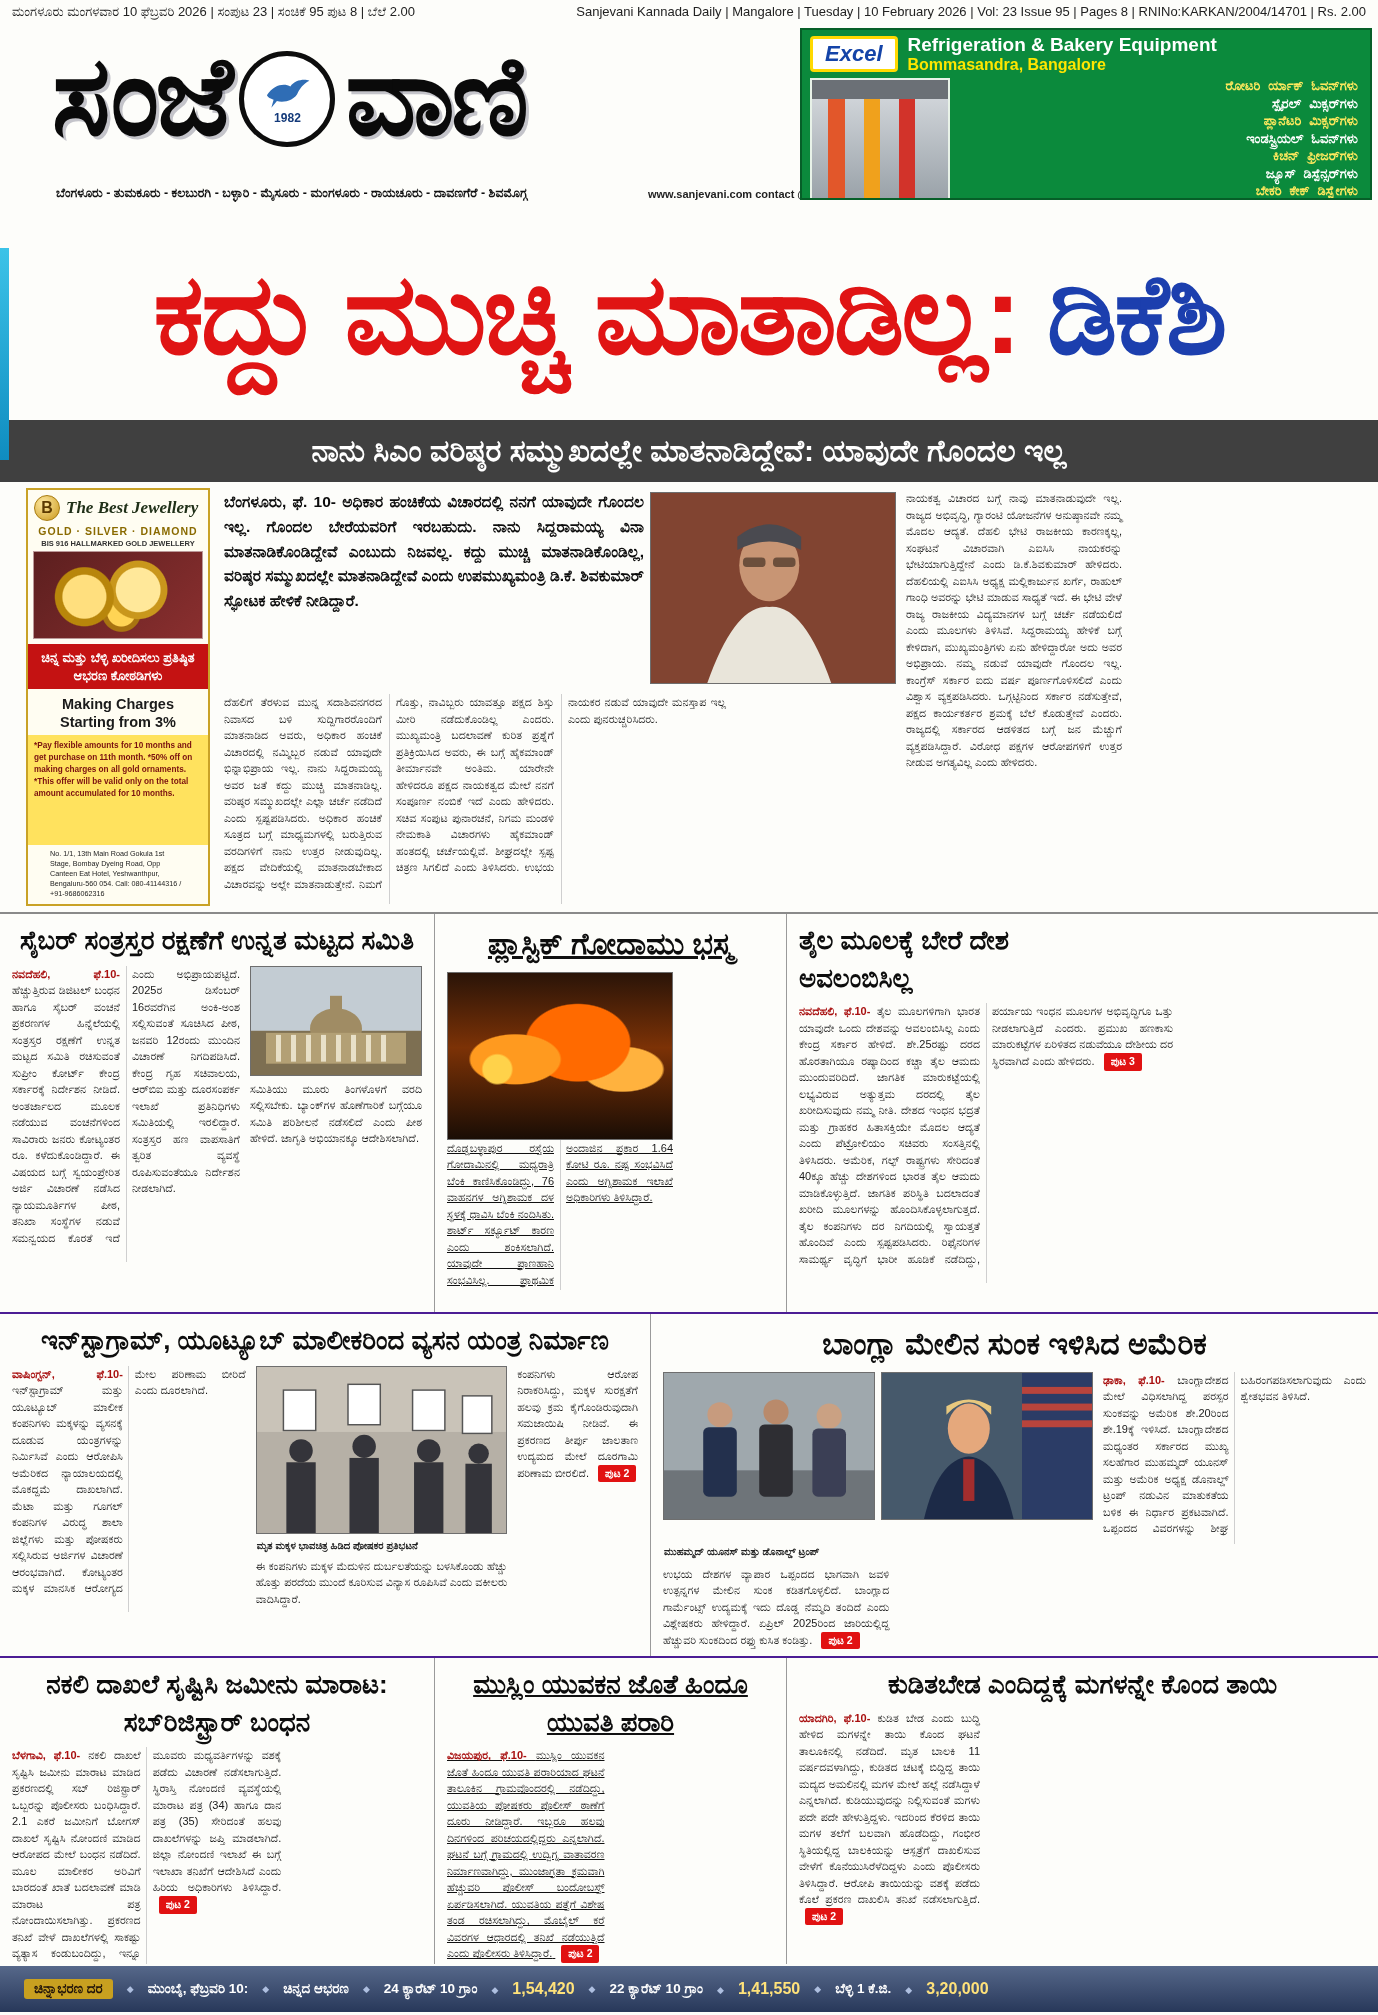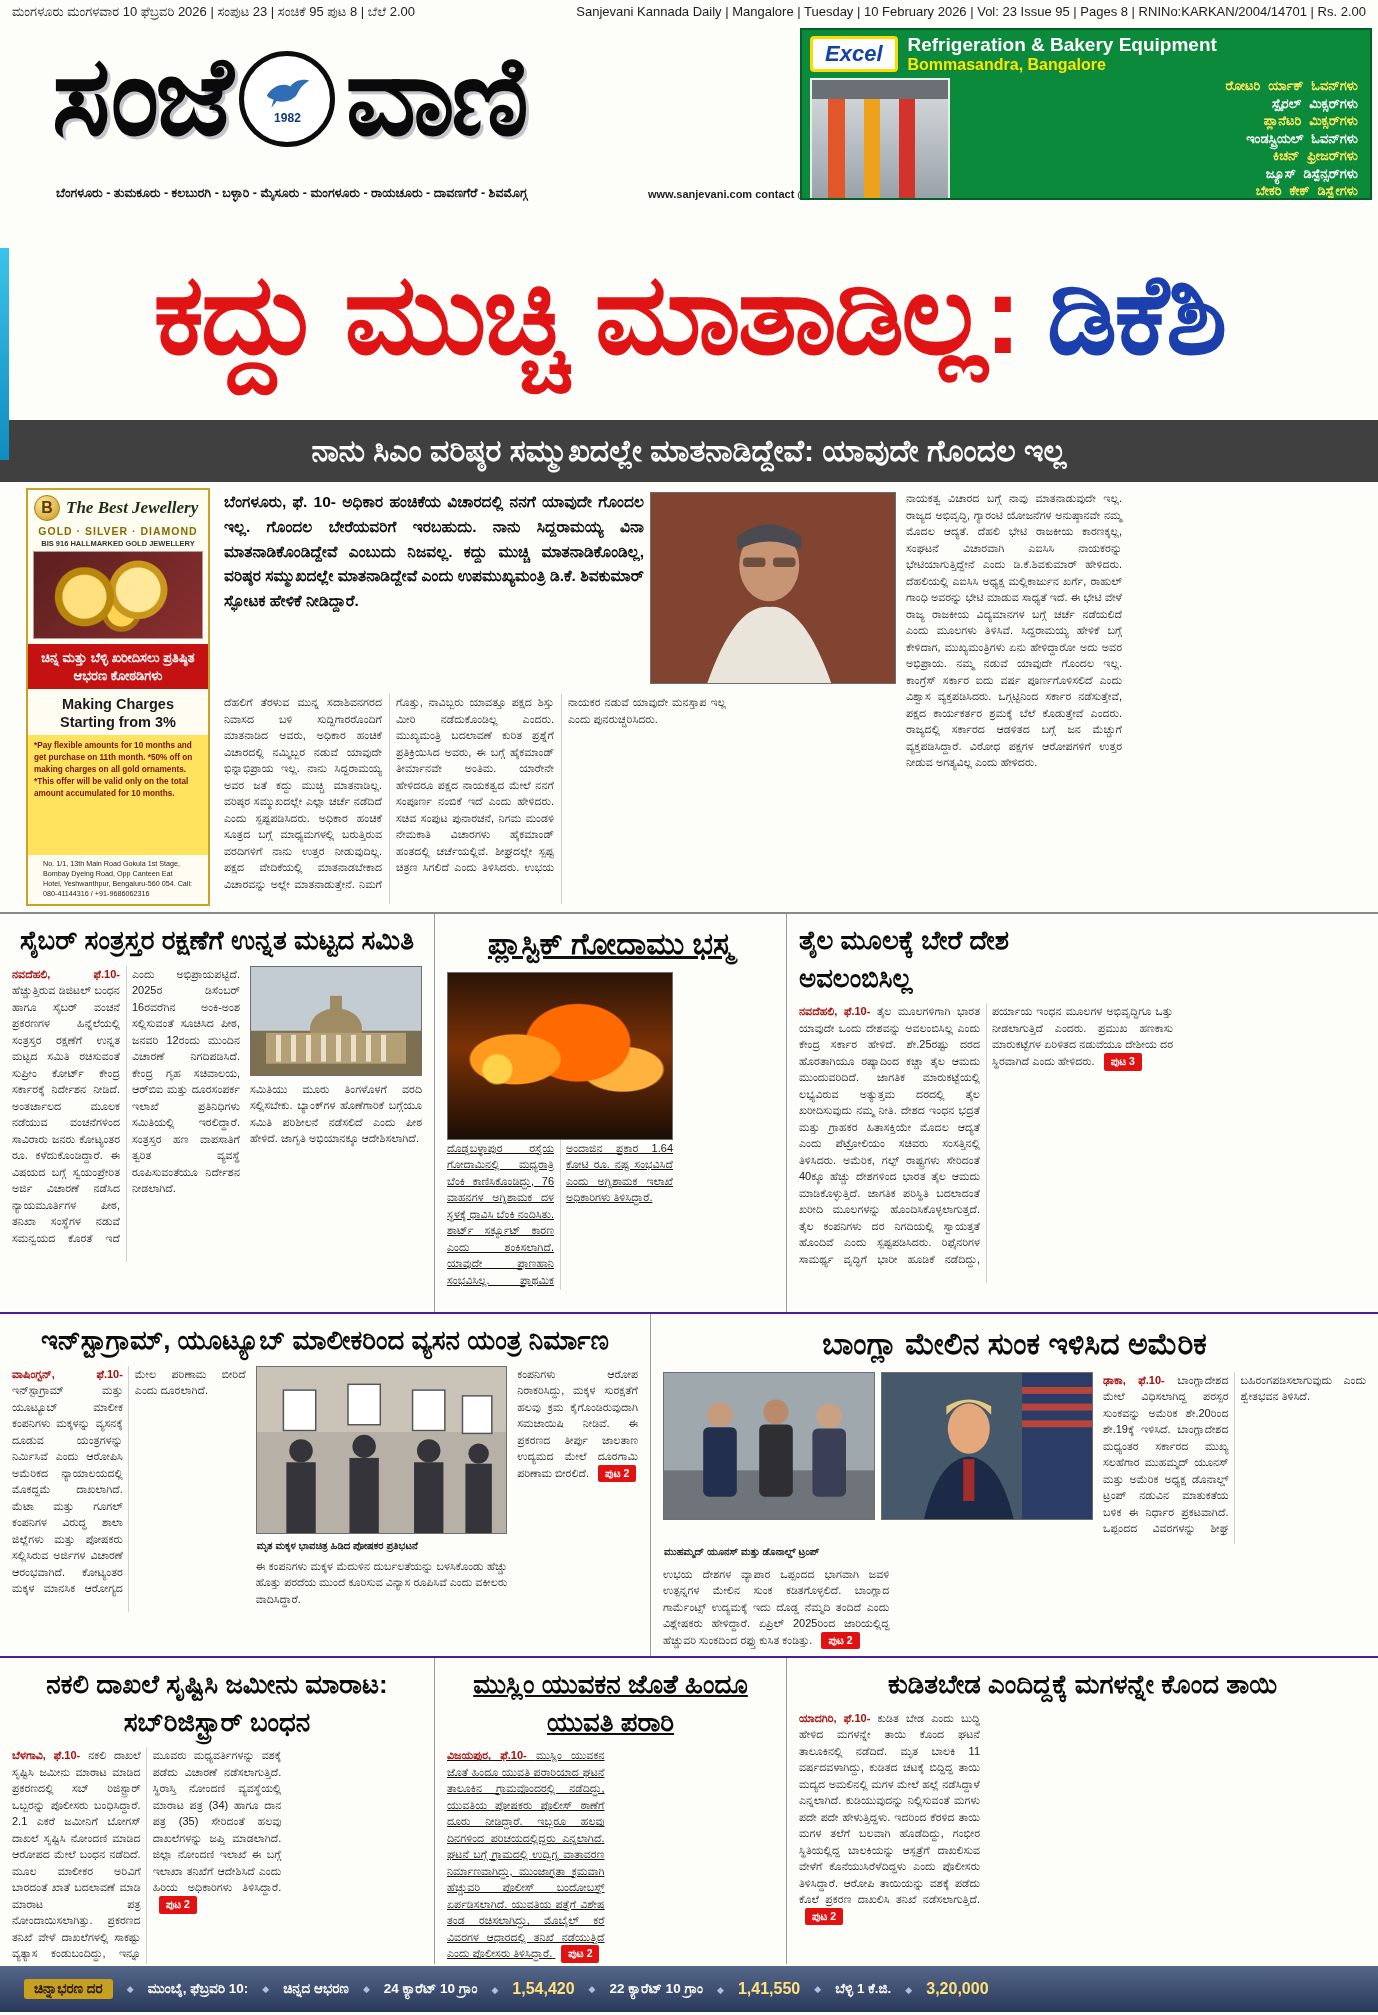--- a/index.html
+++ b/index.html
@@ -64,21 +64,21 @@
   .jew-gsd { font-size:10.5px; font-weight:800; color:#8a6a00; letter-spacing:1px; padding:2px 0; }
   .jew-hall { font-size:7.5px; font-weight:700; color:#333; padding-bottom:3px; }
   .jew-img { height:88px; margin:0 5px; border:1px solid #b99; background:
       radial-gradient(circle at 30% 52%, #ffdf7e 0 17%, #b8860b 18% 23%, rgba(0,0,0,0) 24%),
       radial-gradient(circle at 62% 44%, #ffe89a 0 19%, #c9971c 20% 25%, rgba(0,0,0,0) 26%),
       radial-gradient(circle at 52% 70%, #ffd454 0 13%, #a87410 14% 18%, rgba(0,0,0,0) 19%),
       linear-gradient(135deg,#5c1f1f,#8a2f2f); }
   .jew-red { background:#c41212; color:#fff; font-weight:800; font-size:13px; line-height:1.35; padding:5px 6px; margin-top:5px; }
   .jew-offer { font-size:14.5px; font-weight:800; color:#1b1b1b; padding:6px 6px 4px; line-height:1.25; }
   .jew-bullets { background:#ffe25e; color:#7a1010; font-size:8.2px; font-weight:700; text-align:left; padding:5px 6px; line-height:1.45; flex:1; }
-  .jew-addr { font-size:7.2px; color:#222; padding:4px 15px 5px; line-height:1.4; text-align:left; }
+  .jew-addr { font-size:7.2px; color:#222; padding:4px 22px 5px; line-height:1.4; text-align:left; }
 
   
   .row { display:flex; border-bottom:2px solid #4c1d95; }
   .row2 { height:400px; }
   .row3 { height:344px; }
   .row4 { height:306px; border-bottom:none; }
   .story { padding:8px 12px; overflow:hidden; }
   .story + .story { border-left:1px solid #9a9a9a; }
   .st-cyber, .st-fake { width:434px; }
   .st-plastic, .st-muslim { width:352px;text-decoration:underline; }

